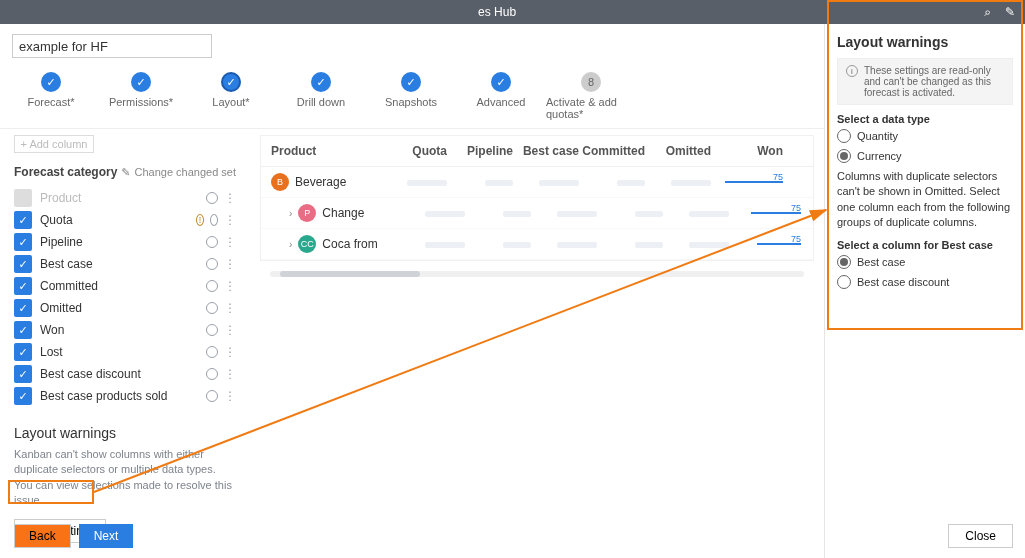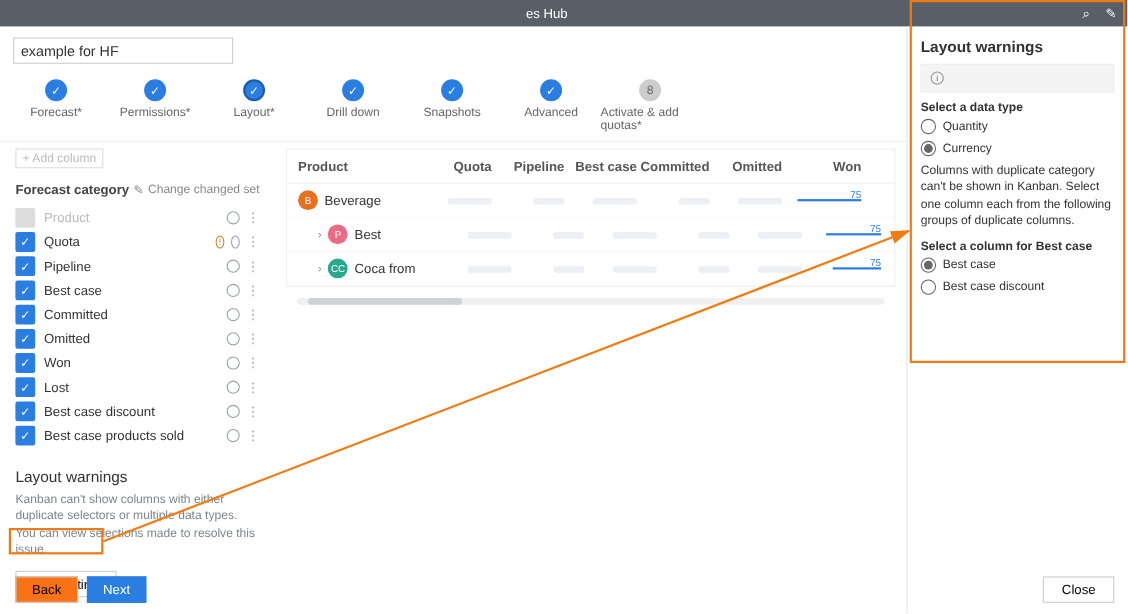--- a/index.html
+++ b/index.html
@@ -265,21 +265,21 @@
                 <span class="pc"><span class="bar"></span></span>
                 <span class="pc won-cell">
                   <span class="won-lbl">75</span>
                   <span class="won-bar" style="width: 58px;"></span>
                 </span>
               </div>
               <div class="pt-row child">
                 <span class="pc-product">
                   <span class="chev">›</span>
                   <span class="avatar av-p">P</span>
-                  <span>Best</span>
+                  <span>Change</span>
                 </span>
                 <span class="pc"><span class="bar"></span></span>
                 <span class="pc"><span class="bar sm"></span></span>
                 <span class="pc"><span class="bar"></span></span>
                 <span class="pc"><span class="bar sm"></span></span>
                 <span class="pc"><span class="bar"></span></span>
                 <span class="pc won-cell">
                   <span class="won-lbl">75</span>
                   <span class="won-bar" style="width: 50px;"></span>
                 </span>
@@ -312,33 +312,34 @@
       <button class="btn">Back</button>
       <button class="btn primary">Next</button>
     </div>
   </div>
 
   <div class="right-col">
     <div class="panel">
       <div class="panel-title">Layout warnings</div>
       <div class="ro-box">
         <span class="i">i</span>
+        <span>These settings are read-only and can't be changed as this forecast is activated.</span>
       </div>
       <div class="p-label">Select a data type</div>
       <div class="radio">
         <span class="radio-c"></span>
         <span>Quantity</span>
       </div>
       <div class="radio">
         <span class="radio-c">
             <span class="radio-dot"></span>
           </span>
         <span>Currency</span>
       </div>
-      <div class="p-text">Columns with duplicate category can't be shown in Kanban. Select one column each from the following groups of duplicate columns.</div>
+      <div class="p-text">Columns with duplicate selectors can't be shown in Omitted. Select one column each from the following groups of duplicate columns.</div>
       <div class="p-label">Select a column for Best case</div>
       <div class="radio">
         <span class="radio-c">
             <span class="radio-dot"></span>
           </span>
         <span>Best case</span>
       </div>
       <div class="radio">
         <span class="radio-c"></span>
         <span>Best case discount</span>

